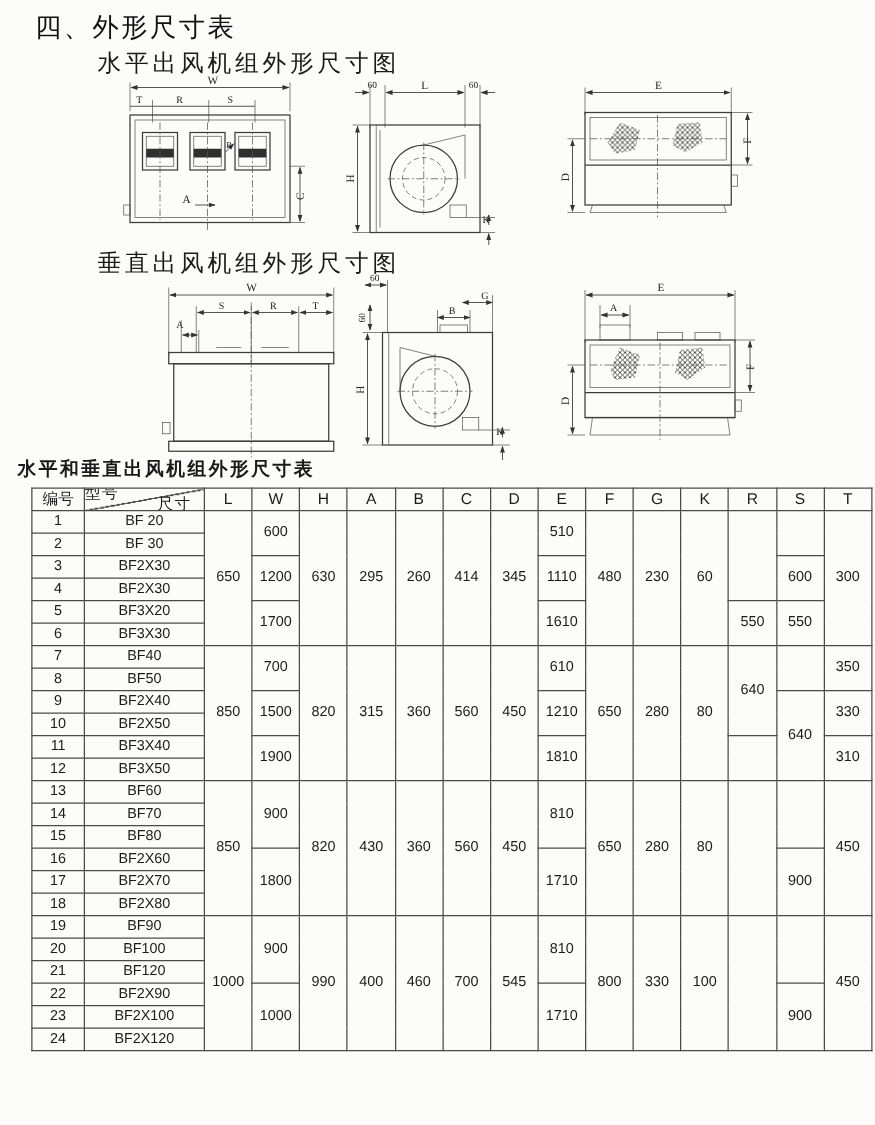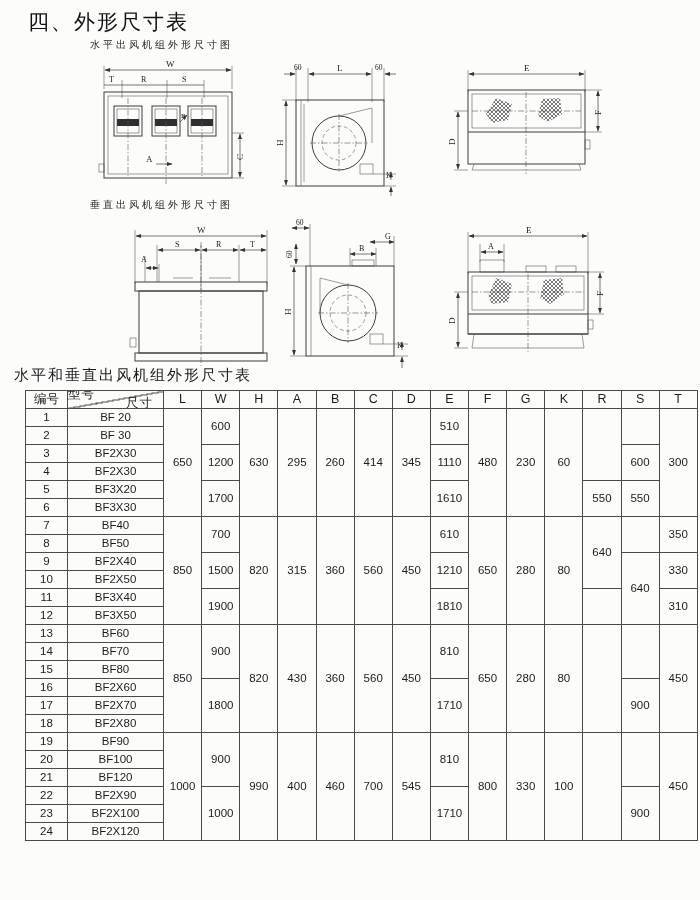--- a/index.html
+++ b/index.html
@@ -10,26 +10,26 @@
     color:#222;overflow:hidden;
   }
   .sec-title{
     position:absolute;left:16px;top:8px;
     font-family:"Liberation Serif","DejaVu Serif",serif;
     font-size:21px;font-weight:normal;color:#111;letter-spacing:2px;margin-left:12px;
   }
   .sub-title{
     position:absolute;
     font-family:Liberation Sans, sans-serif;
-    font-size:10px;color:#1a1a1a;letter-spacing:3px;margin-left:12px;
+    font-size:19px;color:#1a1a1a;letter-spacing:3px;
   }
   .tbl-title{
     position:absolute;left:14px;top:366px;
     font-family:"Liberation Serif","DejaVu Serif",serif;
-    font-size:15px;color:#1a1a1a;letter-spacing:2px;
+    font-size:15px;color:#1a1a1a;letter-spacing:2px;font-weight:bold;
   }
   svg{position:absolute;overflow:visible;}
   svg text{font-family:"Liberation Serif","DejaVu Serif",serif;fill:#222;}
   .dline{stroke:#3c3c3c;stroke-width:0.7;fill:none;}
   .bline{stroke:#3c3c3c;stroke-width:1;fill:none;}
   .tline{stroke:#5a5a5a;stroke-width:0.6;fill:none;}
   .cline{stroke:#555;stroke-width:0.6;fill:none;stroke-dasharray:6 2 1.5 2;}
   .dark{fill:#2f2f2f;stroke:none;}
 
   table.dim{

